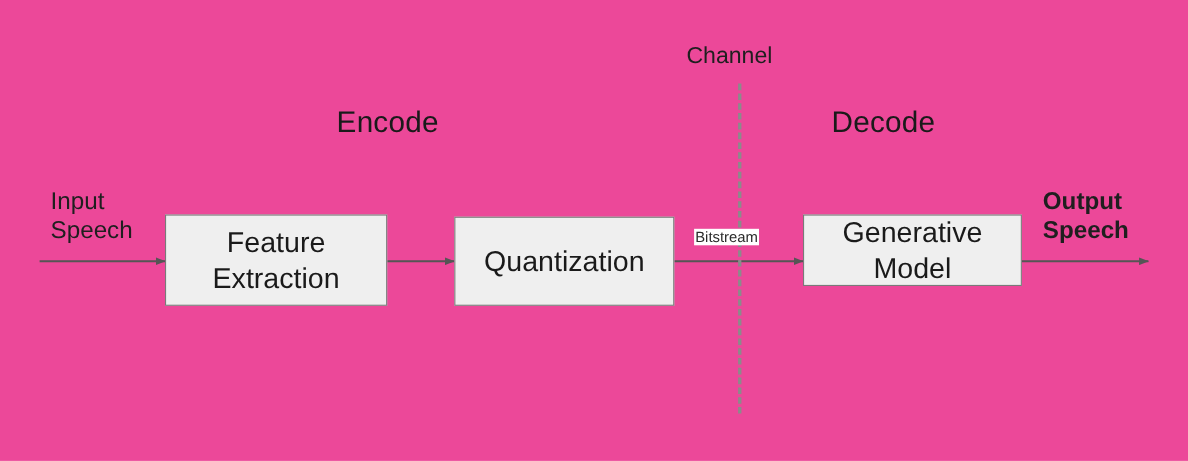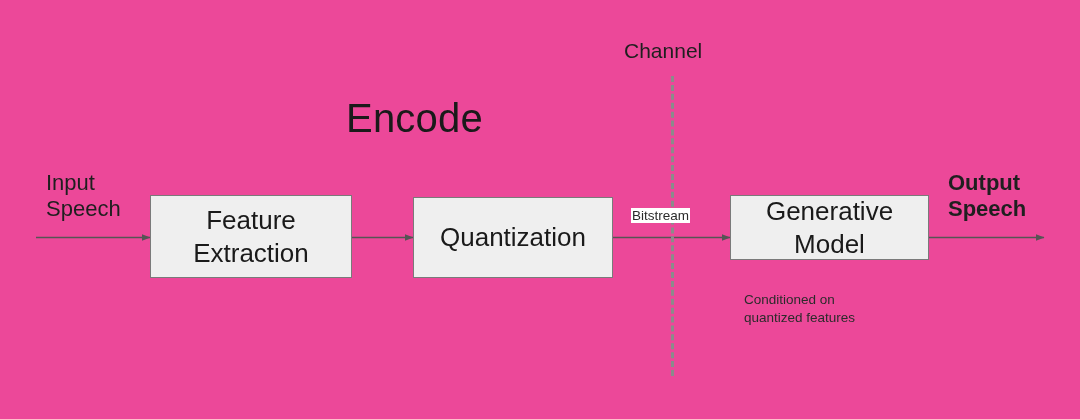--- a/index.html
+++ b/index.html
@@ -18,27 +18,26 @@
     position: relative;
     width: 1080px;
     height: 419px;
     background: #ec4899;
     overflow: hidden;
   }
 
   
   .section-heading {
     position: absolute;
-    font-size: 40px;
+    font-size: 27px;
     font-weight: 400;
     letter-spacing: 0.2px;
     color: #1a1a1a;
     line-height: 1;
     white-space: nowrap;
-    margin-left: 40px;
   }
   #encode-heading { left: 306px; top: 98px; }
   #decode-heading { left: 756px; top: 98px; }
 
   
   #channel-label {
     position: absolute;
     left: 624px;
     top: 38px;
     font-size: 21px;
@@ -139,38 +138,37 @@
 
     <line x1="613" y1="237.5" x2="730" y2="237.5" stroke="#555555" stroke-width="1.6" marker-end="url(#arrowhead)"></line>
 
     <line x1="929" y1="237.5" x2="1044" y2="237.5" stroke="#555555" stroke-width="1.6" marker-end="url(#arrowhead)"></line>
   </svg>
 
   <div id="channel-divider"></div>
   <div id="channel-label">Channel</div>
 
   <div id="encode-heading" class="section-heading">Encode</div>
+  <div id="decode-heading" class="section-heading">Decode</div>
 
   <div id="label-input-speech" class="io-label">Input
 Speech</div>
   <div id="label-output-speech" class="io-label">Output
 Speech</div>
 
   <div id="box-quantization" class="process-box">
     <span class="box-label">Quantization</span>
   </div>
 
   <div id="box-feature-extraction" class="process-box">
     <span class="box-label">Feature
 Extraction</span>
   </div>
 
   <div id="box-generative-model" class="process-box">
     <span class="box-label">Generative
 Model</span>
   </div>
 
-  <div id="caption-generative-model" class="box-caption">Conditioned on
-quantized features</div>
 
   <div id="label-bitstream">Bitstream</div>
 
 </div>
 
 </body></html>

